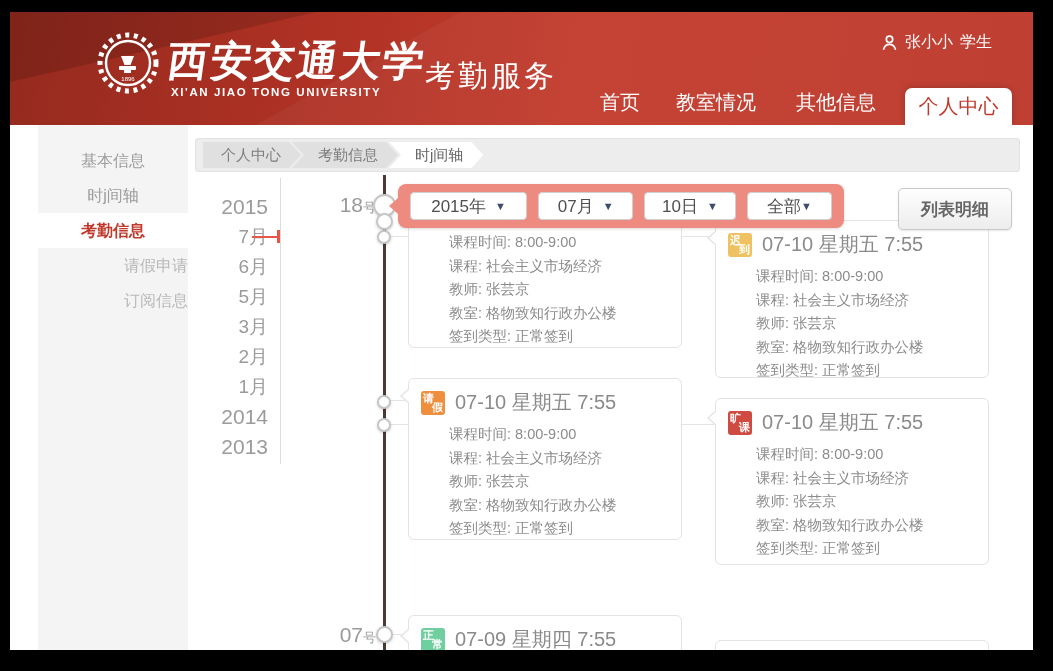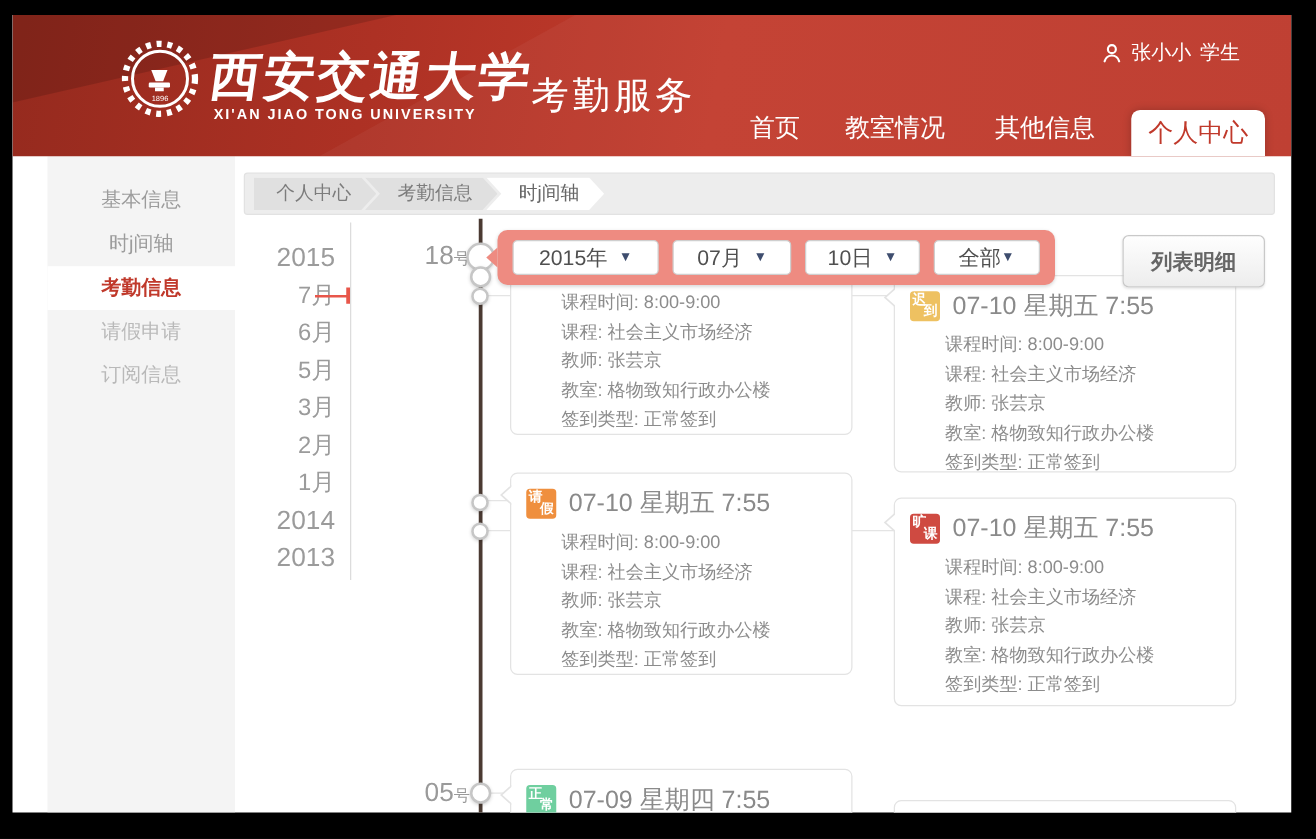--- a/index.html
+++ b/index.html
@@ -22,21 +22,21 @@
   .user{left:827px;top:20px;width:155px;display:flex;align-items:center;gap:7px;color:#fff;font-size:16px;cursor:pointer;justify-content:flex-end;}
   .nav-item{bottom:9px;font-size:20px;color:#fff;font-weight:500;cursor:pointer;white-space:nowrap;}
   .n1{left:590px;} .n2{left:666px;} .n3{left:786px;}
   .tab{left:895px;top:76px;width:107px;height:37px;background:#fff;border-radius:7px 7px 0 0;
     color:#c0392b;font-size:20px;font-weight:500;display:flex;align-items:center;justify-content:center;
     box-shadow:0 0 7px rgba(0,0,0,.22);cursor:pointer;}
 
   
   .sidebar{position:absolute;left:28px;top:113px;width:150px;height:525px;background:#f4f4f4;padding-top:18px;box-sizing:border-box;}
   .side-item{height:35px;line-height:35px;text-align:center;font-size:16px;color:#9c9c9c;cursor:pointer;}
-  .side-item.muted{color:#b9b9b9;}
+  .side-item.muted{color:#b9b9b9;text-align:right;}
   .side-item.active{background:#fff;color:#c0392b;font-weight:700;}
 
   
   .crumbs{position:absolute;left:185px;top:126px;width:825px;height:34px;background:#ededed;
     border:1px solid #e2e2e2;border-radius:3px;box-sizing:border-box;display:flex;align-items:center;padding-left:7px;}
   .crumb{position:relative;height:26px;line-height:26px;padding:0 20px 0 26px;font-size:15px;color:#7c7c7c;
     background:#e0e0e0;cursor:pointer;white-space:nowrap;
     clip-path:polygon(0 0,calc(100% - 12px) 0,100% 50%,calc(100% - 12px) 100%,0 100%,12px 50%);
     margin-left:-9px;filter:drop-shadow(3px 0 0 #f8f8f8);}
   .crumb:first-child{margin-left:0;padding-left:18px;
@@ -170,21 +170,21 @@
   <div class="node" style="left:366px;top:201px;width:17px;height:17px;"></div>
   <div class="node" style="left:367px;top:218px;width:14px;height:14px;"></div>
   <div class="node" style="left:367px;top:383px;width:14px;height:14px;"></div>
   <div class="node" style="left:367px;top:406px;width:14px;height:14px;"></div>
   <div class="node" style="left:366px;top:614px;width:17px;height:17px;"></div>
 
   <div class="day" style="top:181px;">
     <b>18</b><small>号</small>
   </div>
   <div class="day" style="top:611px;">
-    <b>05</b><small>号</small>
+    <b>07</b><small>号</small>
   </div>
 
   <section class="card no-ptr" style="left:398px;top:180px;height:156px;">
     <div class="card-body solo">
       <div class="row">课程时间: 8:00-9:00</div>
       <div class="row">课程: 社会主义市场经济</div>
       <div class="row">教师: 张芸京</div>
       <div class="row">教室: 格物致知行政办公楼</div>
       <div class="row">签到类型: 正常签到</div>
     </div>

